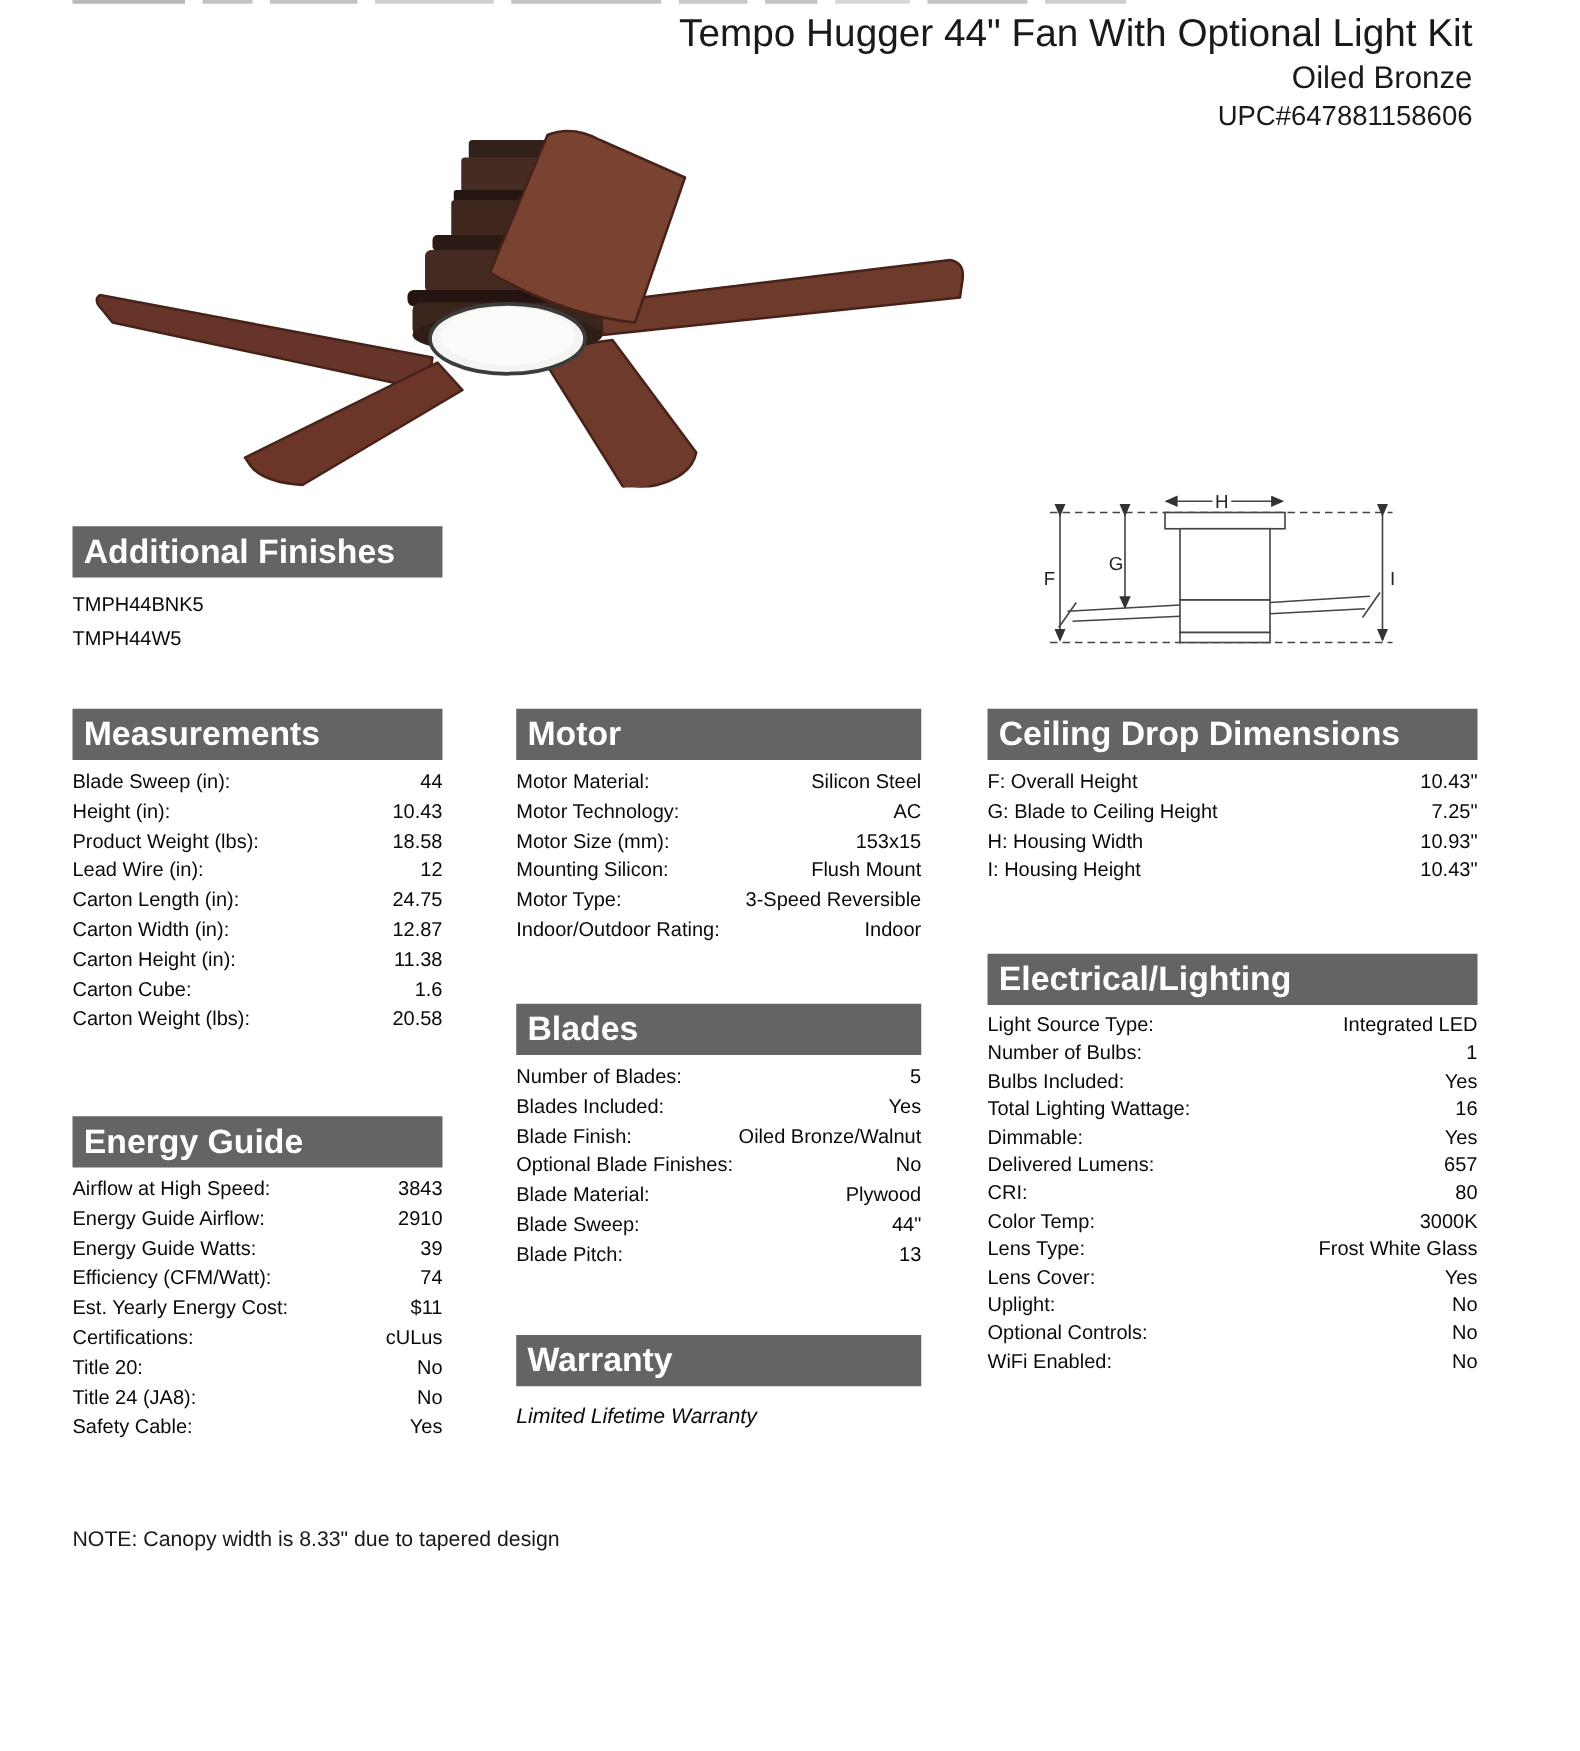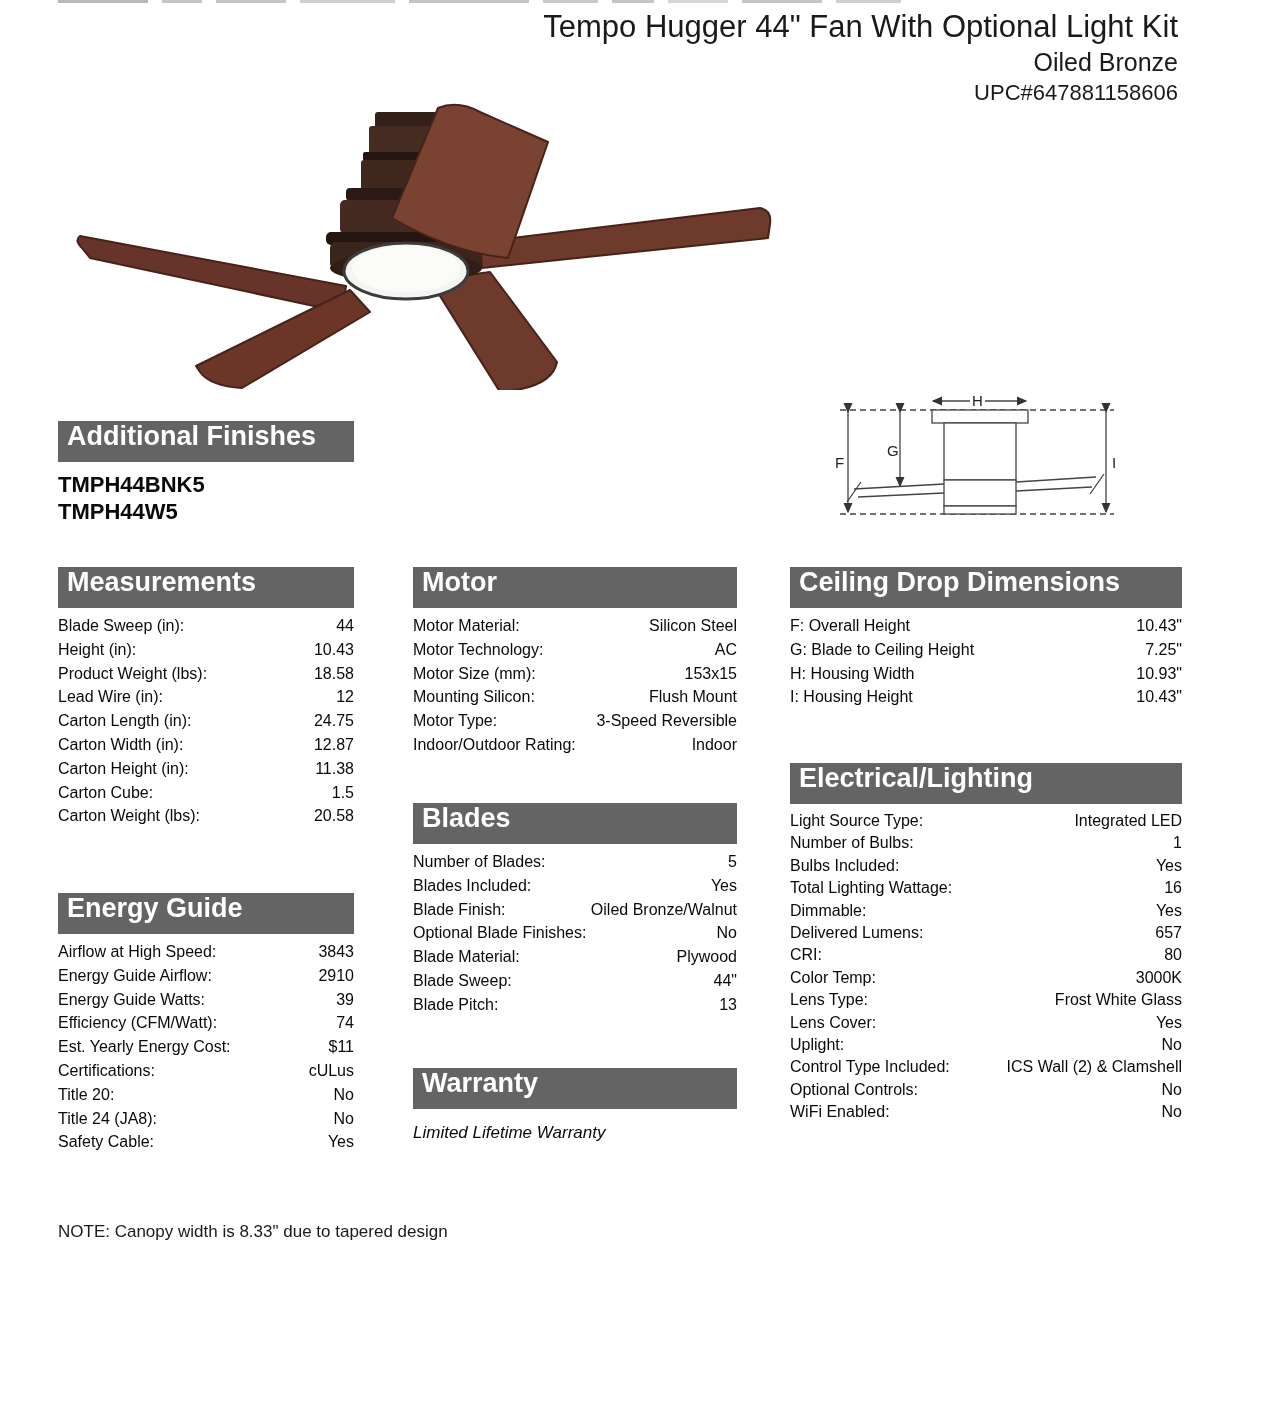--- a/index.html
+++ b/index.html
@@ -12,28 +12,28 @@
 
   
   .titleblock{position:absolute;top:8px;right:86px;width:900px;text-align:right;}
   .title-main{font-size:31px;line-height:38px;color:#1a1a1a;}
   .title-finish{font-size:25px;line-height:32px;color:#1a1a1a;text-align:right;}
   .title-upc{font-size:22px;line-height:30px;color:#1a1a1a;}
 
   
   .spec{position:absolute;}
   .bar{background:#646464;color:#ffffff;font-weight:bold;font-size:27px;height:41px;
-       display:flex;align-items:flex-start;padding-left:9px;box-sizing:border-box;}
+       display:flex;align-items:center;padding-left:9px;box-sizing:border-box;}
   .rows{padding-top:6px;}
   .row{display:flex;justify-content:space-between;font-size:16px;line-height:23.8px;}
   .tight .row{line-height:22.4px;}
   .lbl{white-space:pre;}
   .val{white-space:pre;text-align:center;}
 
-  .codes{padding-top:9px;font-size:22px;font-weight:bold;line-height:27px;}
+  .codes{padding-top:9px;font-size:16px;font-weight:normal;line-height:27px;}
 
   .warranty-text{padding-top:14px;font-size:17px;font-style:italic;}
 
   .note{position:absolute;left:58px;top:1222px;font-size:17px;color:#1a1a1a;}
 
   svg{display:block;}
 </style>
 </head>
 <body>
 
@@ -172,21 +172,21 @@
           <span class="val">12.87</span>
         </div>
 
         <div class="row">
           <span class="lbl">Carton Height (in):</span>
           <span class="val">11.38</span>
         </div>
 
         <div class="row">
           <span class="lbl">Carton Cube:</span>
-          <span class="val">1.5</span>
+          <span class="val">1.6</span>
         </div>
 
         <div class="row">
           <span class="lbl">Carton Weight (lbs):</span>
           <span class="val">20.58</span>
         </div>
       </div>
   </div>
 
   <div class="spec" style="left:58px;top:893px;width:296px">
@@ -413,24 +413,20 @@
         <div class="row">
           <span class="lbl">Lens Cover:</span>
           <span class="val">Yes</span>
         </div>
 
         <div class="row">
           <span class="lbl">Uplight:</span>
           <span class="val">No</span>
         </div>
 
-        <div class="row">
-          <span class="lbl">Control Type Included:</span>
-          <span class="val">ICS Wall (2) &amp; Clamshell</span>
-        </div>
 
         <div class="row">
           <span class="lbl">Optional Controls:</span>
           <span class="val">No</span>
         </div>
 
         <div class="row">
           <span class="lbl">WiFi Enabled:</span>
           <span class="val">No</span>
         </div>

